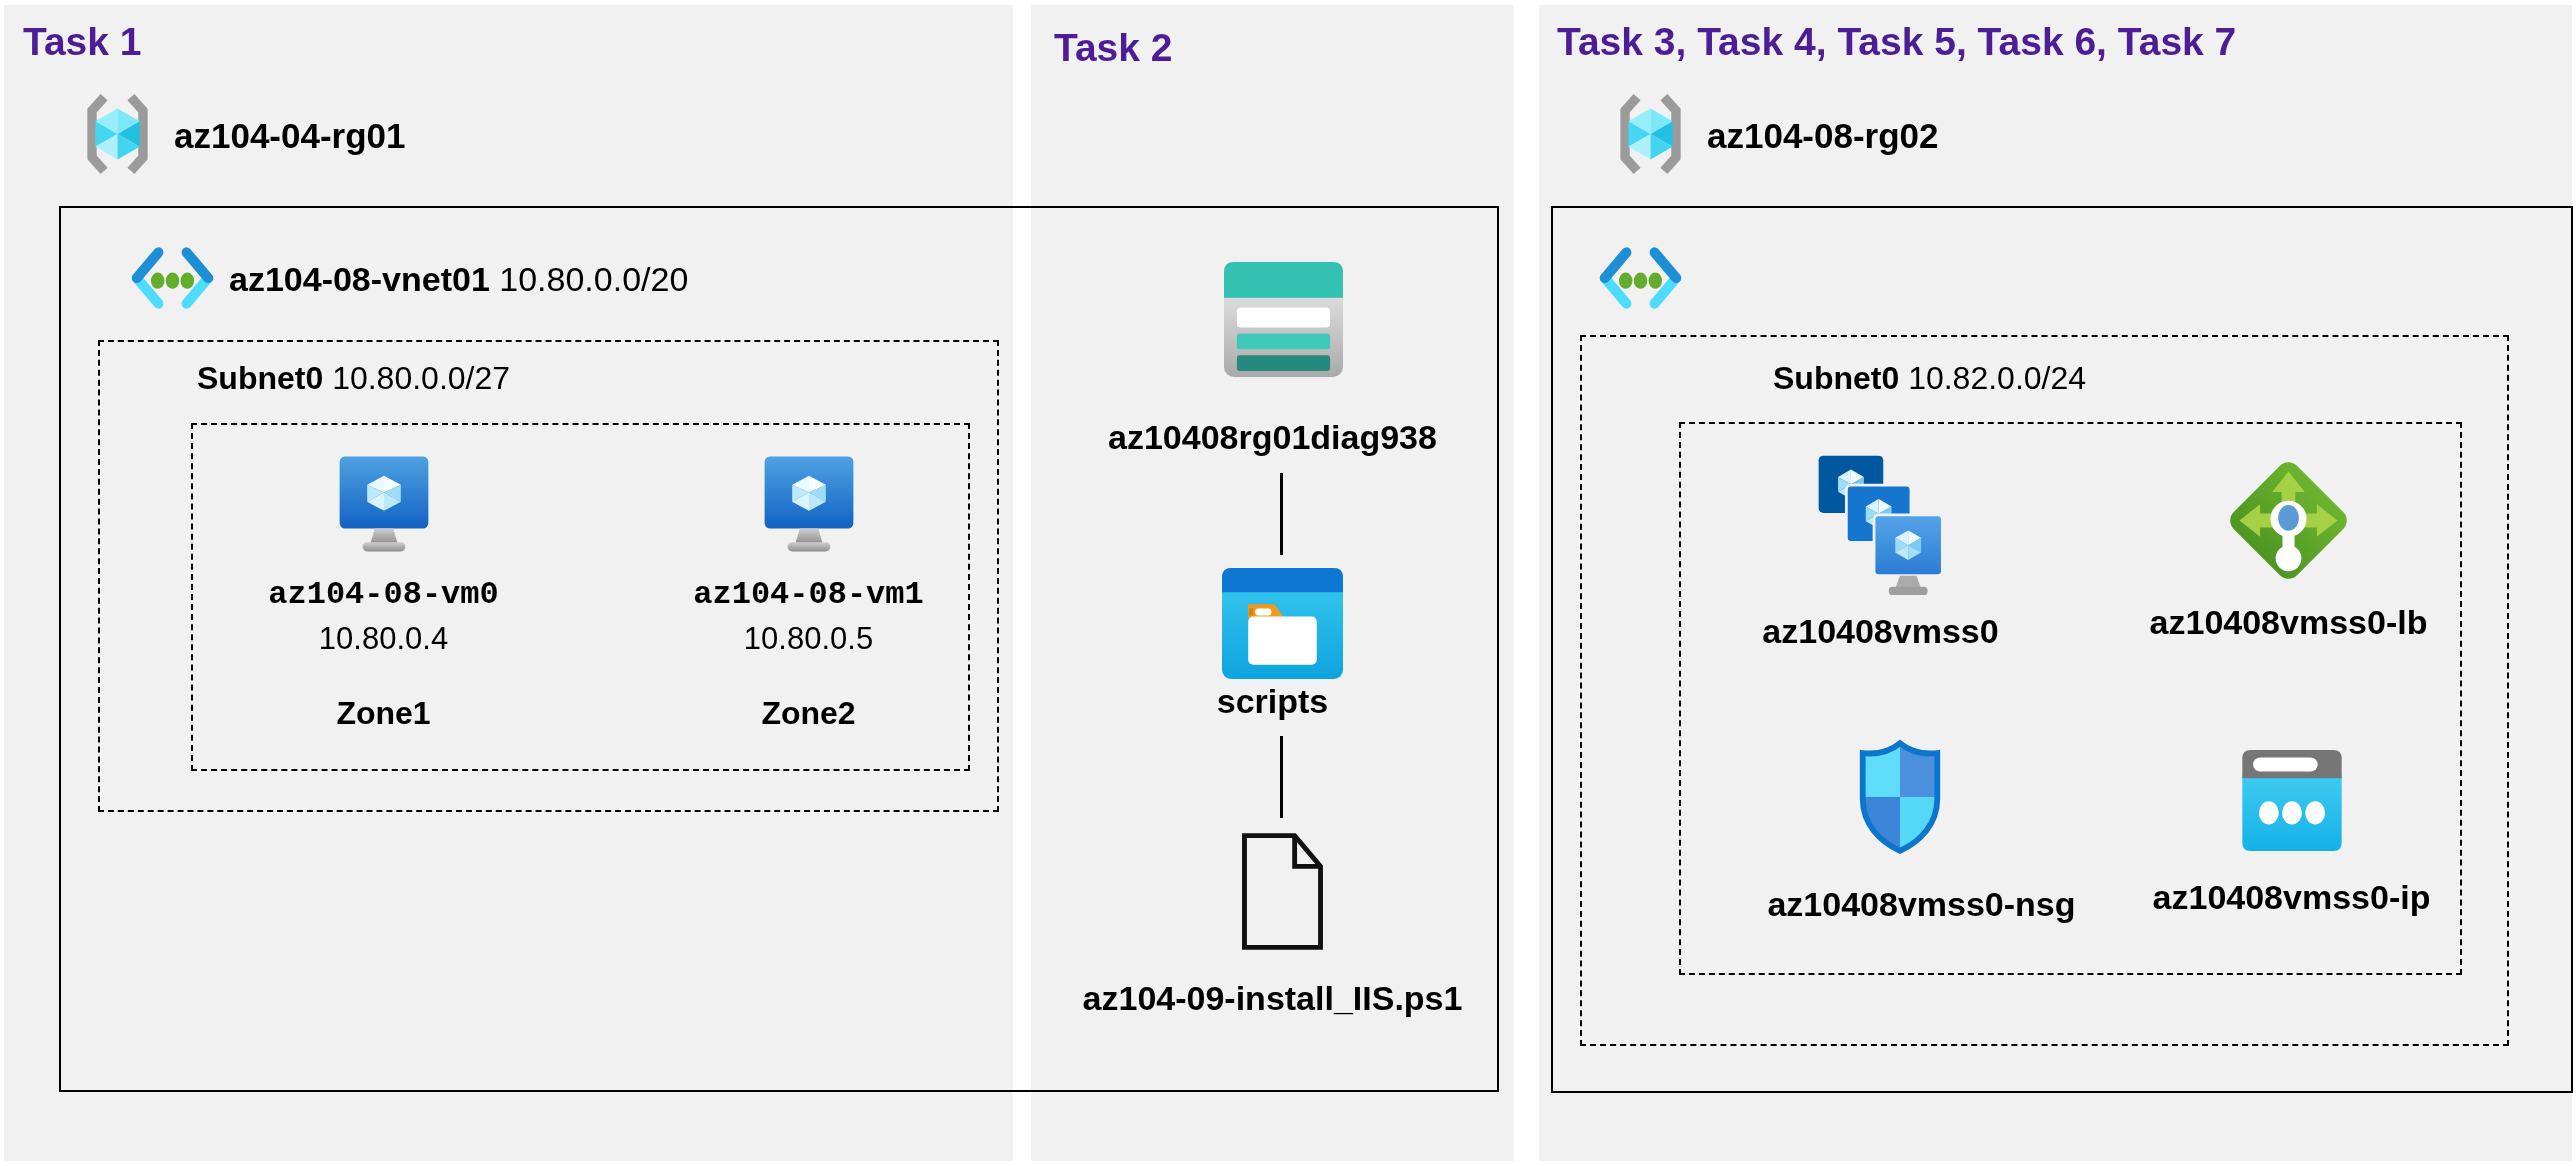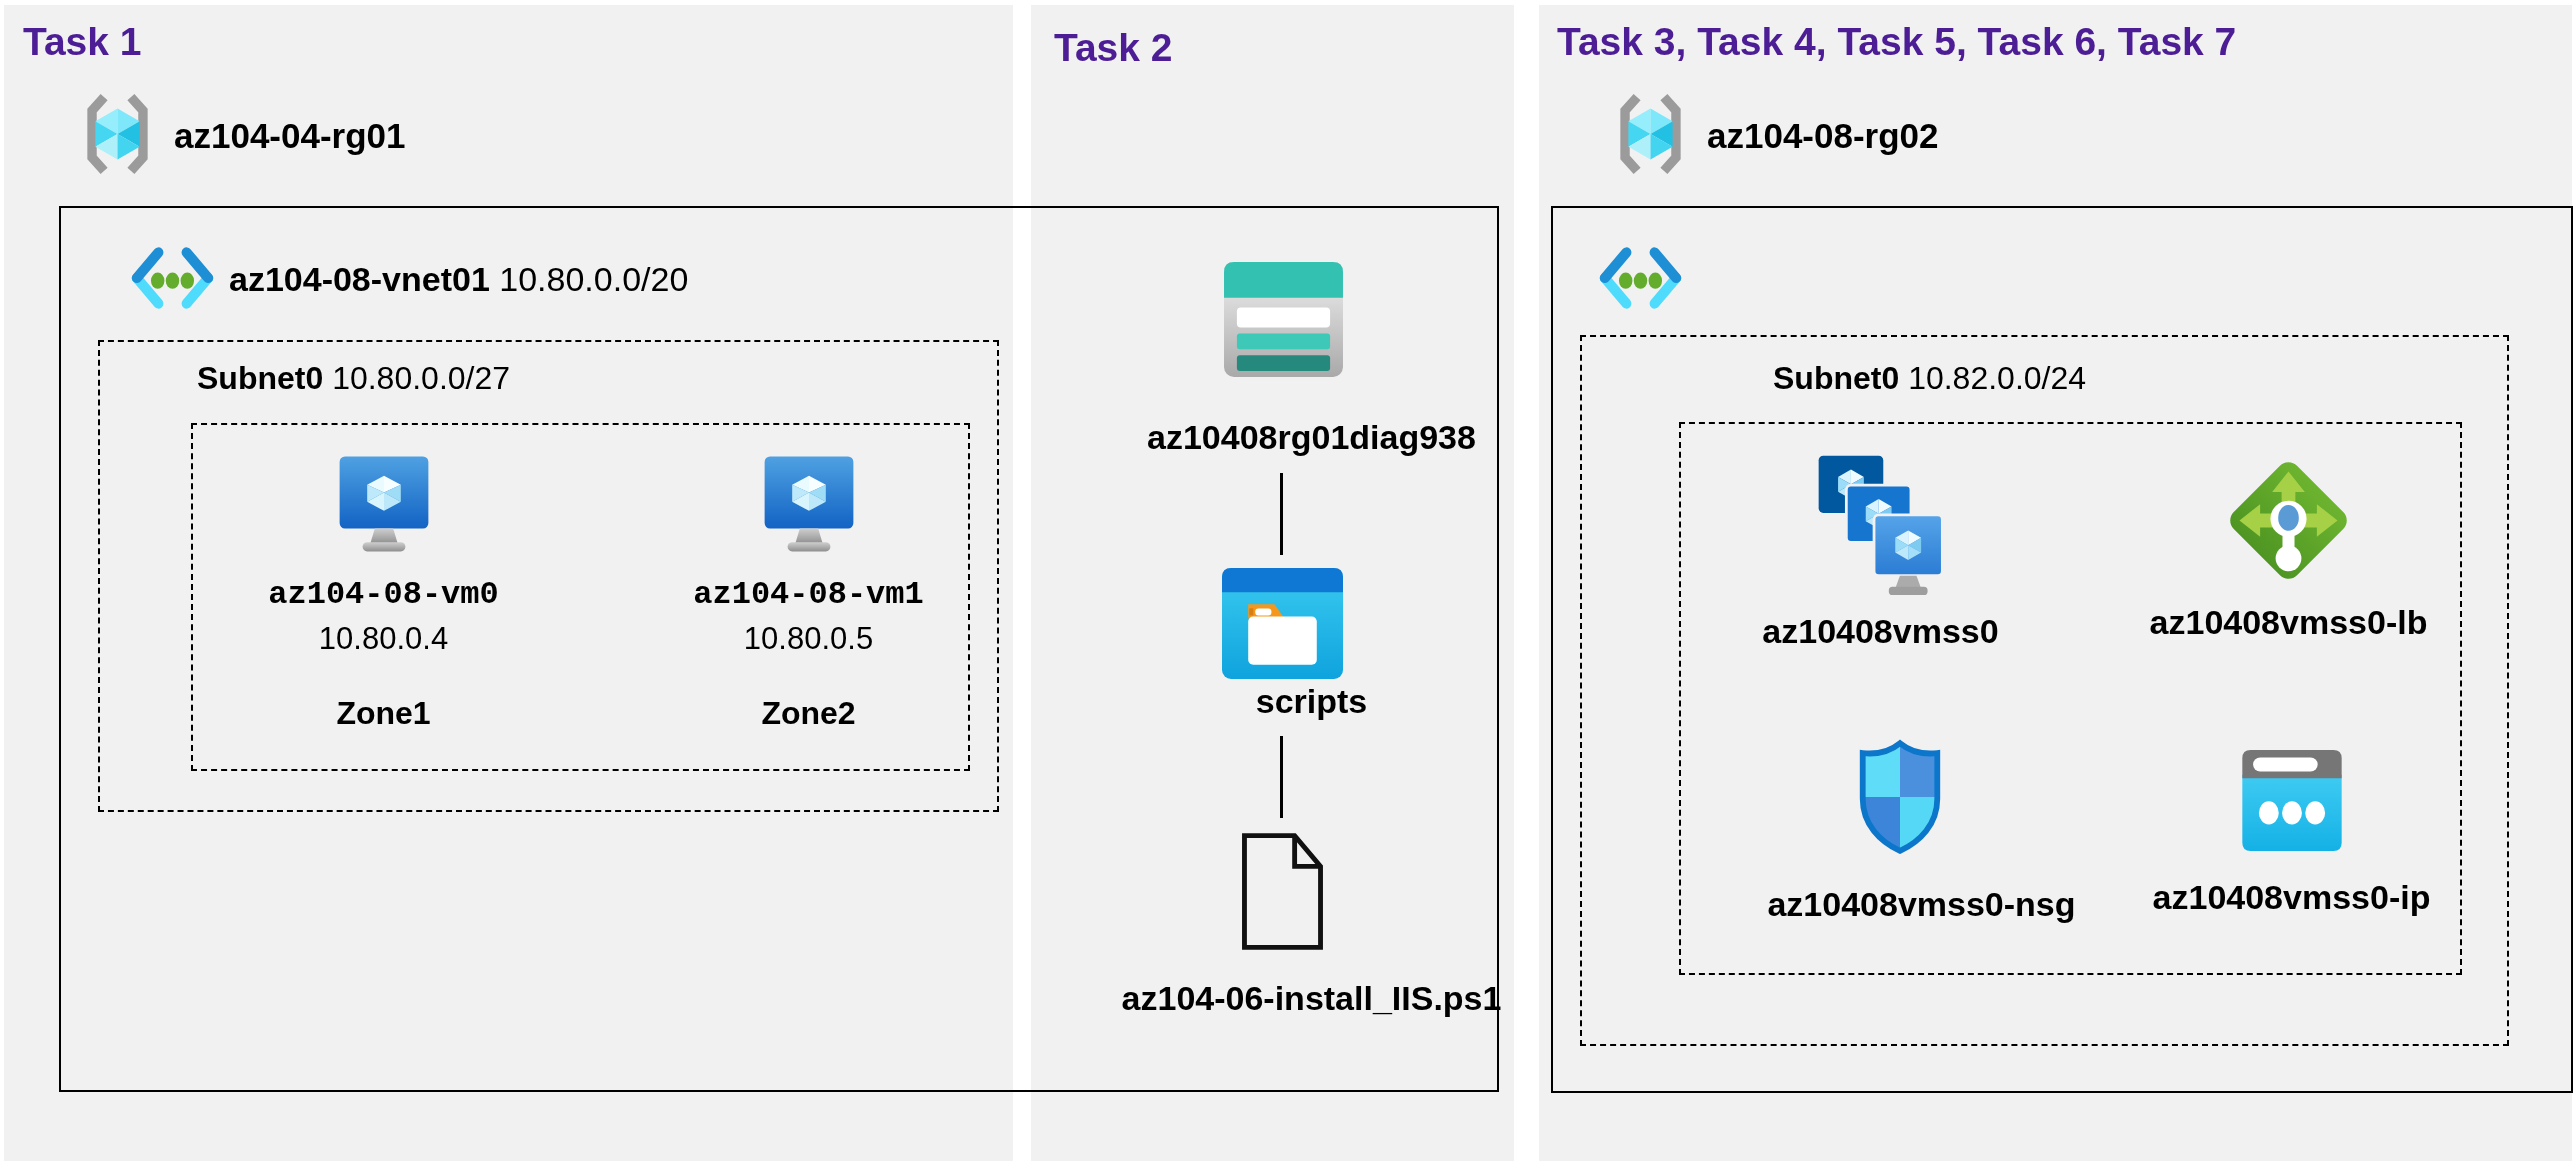--- a/index.html
+++ b/index.html
@@ -22,21 +22,21 @@
   .vnet-label .bold{font-weight:bold;}
   .subnet-label{position:absolute;font-size:32px;white-space:nowrap;}
   .subnet-label .bold{font-weight:bold;}
   .icon{position:absolute;}
   .group{position:absolute;display:flex;flex-direction:column;align-items:center;}
   .res-name{font-size:34px;font-weight:bold;white-space:nowrap;text-align:center;}
   .vm-name{font-size:32px;font-weight:bold;margin-top:20px;white-space:nowrap;font-family:Liberation Mono, monospace;}
   .vm-ip{font-size:31px;margin-top:8px;white-space:nowrap;}
   .vm-zone{font-size:32px;font-weight:bold;margin-top:38px;white-space:nowrap;}
   .t2-label{position:absolute;left:1031px;width:483px;text-align:center;
-    font-size:34px;font-weight:bold;white-space:nowrap;padding-left:39px;}
+    font-size:34px;font-weight:bold;white-space:nowrap;}
   .connector{position:absolute;width:2.7px;background:#000;}
 </style>
 </head>
 <body>
 
 <div class="canvas">
 
   <div class="panel" id="panel1"></div>
   <div class="panel" id="panel2"></div>
   <div class="panel" id="panel3"></div>
@@ -163,21 +163,21 @@
     <rect x="26" y="48" width="68" height="48" rx="5" fill="#FFFFFF"></rect>
   </svg>
   <div class="t2-label" style="top:682px;">scripts</div>
 
   <div class="connector" style="left:1280px;top:736px;height:82px;"></div>
 
   <svg class="icon" style="left:1238px;top:829px;" width="89" height="125" viewBox="0 0 110 150">
     <path d="M8 6 H70 L102 44 V144 H8 Z" fill="#F1F1F2" stroke="#111" stroke-width="6"></path>
     <path d="M70 6 V44 H102" fill="none" stroke="#111" stroke-width="6"></path>
   </svg>
-  <div class="t2-label" style="top:979px;">az104-06-install_IIS.ps1</div>
+  <div class="t2-label" style="top:979px;">az104-09-install_IIS.ps1</div>
 
   <svg class="icon" style="left:1617px;top:93px;" width="67" height="82" viewBox="0 0 100 122">
     <path d="M30 6 L12 26 L12 96 L30 116" fill="none" stroke="#9B9B9B" stroke-width="14"></path>
     <path d="M70 6 L88 26 L88 96 L70 116" fill="none" stroke="#9B9B9B" stroke-width="14"></path>
     <polygon points="50,23 17,42 50,61" fill="#96EDFB"></polygon>
     <polygon points="50,23 83,42 50,61" fill="#7EE7F9"></polygon>
     <polygon points="17,42 17,80 50,61" fill="#45D6F2"></polygon>
     <polygon points="83,42 83,80 50,61" fill="#22C0E2"></polygon>
     <polygon points="17,80 50,99 50,61" fill="#AEF0FA"></polygon>
     <polygon points="83,80 50,99 50,61" fill="#43D4F0"></polygon>

